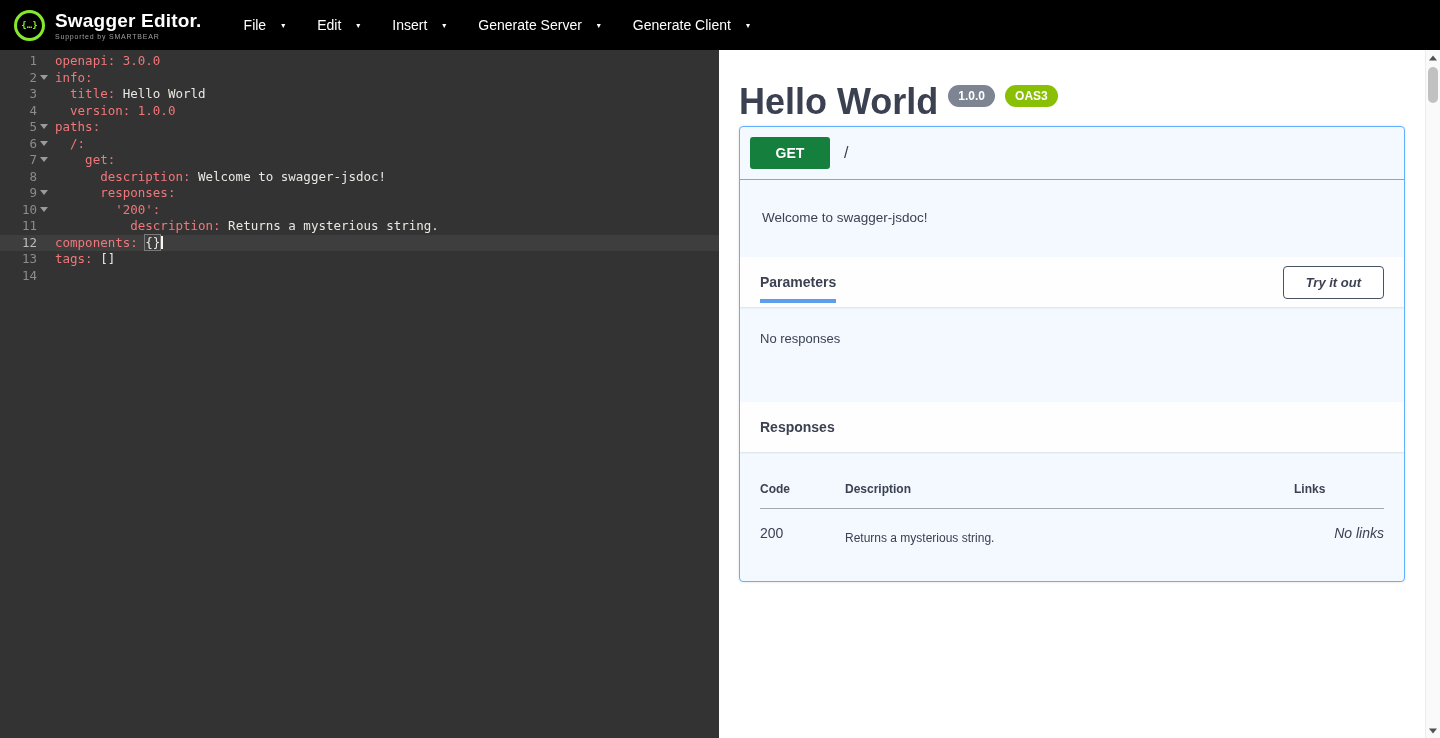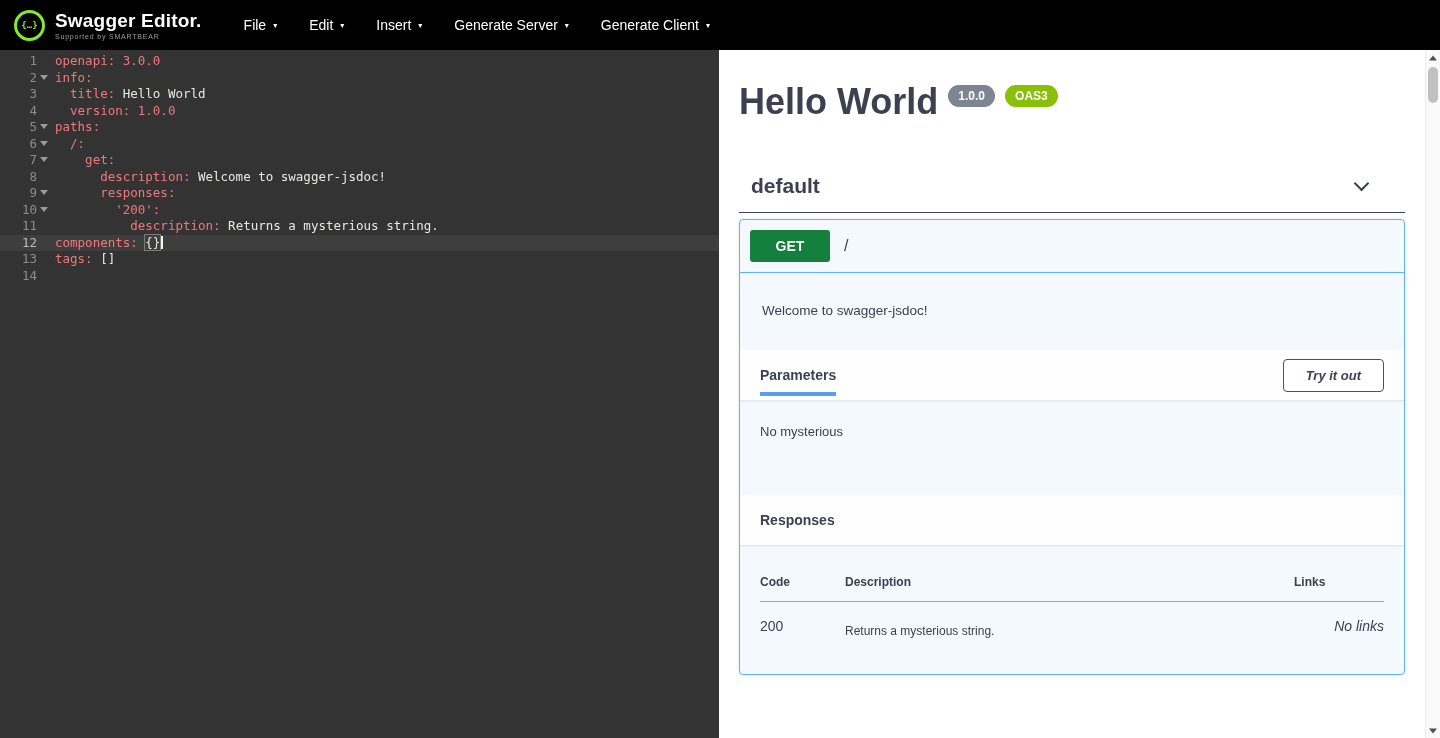--- a/index.html
+++ b/index.html
@@ -6,21 +6,21 @@
   html,body { width:1440px; height:738px; overflow:hidden; }
   body { font-family:"Liberation Sans", sans-serif; background:#fff; position:relative; color:#3b4151; }
 
   
   .topbar { position:absolute; left:0; top:0; width:1440px; height:50px; background:#000; display:flex; align-items:center; z-index:5; }
   .brand { display:flex; align-items:center; gap:10px; padding:0 14px; cursor:pointer; }
   .logo { width:31px; height:31px; border-radius:50%; border:3px solid #85ea2d; color:#85ea2d; display:flex; align-items:center; justify-content:center; font-family:"DejaVu Sans Mono",monospace; font-size:9px; font-weight:bold; flex:none; }
   .brand-title { color:#fff; font-size:19px; font-weight:600; letter-spacing:.2px; line-height:19px; }
   .brand-sub { color:#9f9f9f; font-size:7px; letter-spacing:.8px; margin-top:3px; }
   .menu-bar { display:flex; align-items:center; margin-left:12px; height:100%; }
-  .menu-item { display:flex; align-items:center; gap:7px; color:#fff; font-size:14px; padding:0 16px; height:100%; cursor:pointer; }
+  .menu-item { display:flex; align-items:center; gap:15px; color:#fff; font-size:14px; padding:0 16px; height:100%; cursor:pointer; }
   .menu-item .caret { font-size:8px; color:#fff; }
 
   
   .editor { position:absolute; left:0; top:50px; width:719px; bottom:0; background:#333333; font-family:"DejaVu Sans Mono",monospace; font-size:12.5px; line-height:16.5px; padding-top:3px; color:#e8e8e3; cursor:text; }
   .line { display:flex; height:16.5px; white-space:pre; }
   .line.active { background:#3e3e3e; }
   .gutter { width:50px; flex:none; text-align:right; padding-right:13px; color:#8c8c8c; position:relative; }
   .line.active .gutter { color:#bdbdbd; }
   .fold { position:absolute; right:2px; top:5px; width:0; height:0; border-left:4px solid transparent; border-right:4px solid transparent; border-top:5px solid #9a9a9a; }
   .code { padding-left:5px; white-space:pre; }
@@ -131,39 +131,35 @@
 
 <div class="ui-panel">
   <div class="ui-content">
 
     <div class="info-row">
       <h1 class="api-title">Hello World</h1>
       <span class="badge badge-version">1.0.0</span>
       <span class="badge badge-oas">OAS3</span>
     </div>
 
-    <div class="section-hdr">
-      <span class="section-title">default</span>
-      <span class="chevron"></span>
-    </div>
 
     <div class="opblock">
       <div class="op-summary">
         <button class="method-btn">GET</button>
         <span class="op-path">/</span>
       </div>
 
       <div class="op-desc">Welcome to swagger-jsdoc!</div>
 
       <div class="sub-hdr">
         <span class="tab-label active-tab">Parameters</span>
         <button class="tryout-btn">Try it out</button>
       </div>
 
-      <div class="params-body">No mysterious</div>
+      <div class="params-body">No responses</div>
 
       <div class="sub-hdr">
         <span class="tab-label">Responses</span>
       </div>
 
       <div class="responses-body">
         <table class="responses">
           <thead>
             <tr>
               <th class="col-code">Code</th>

